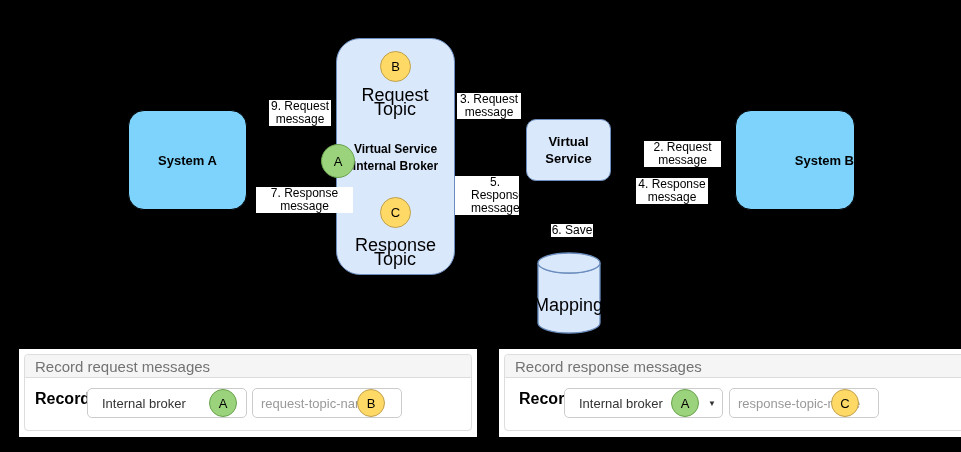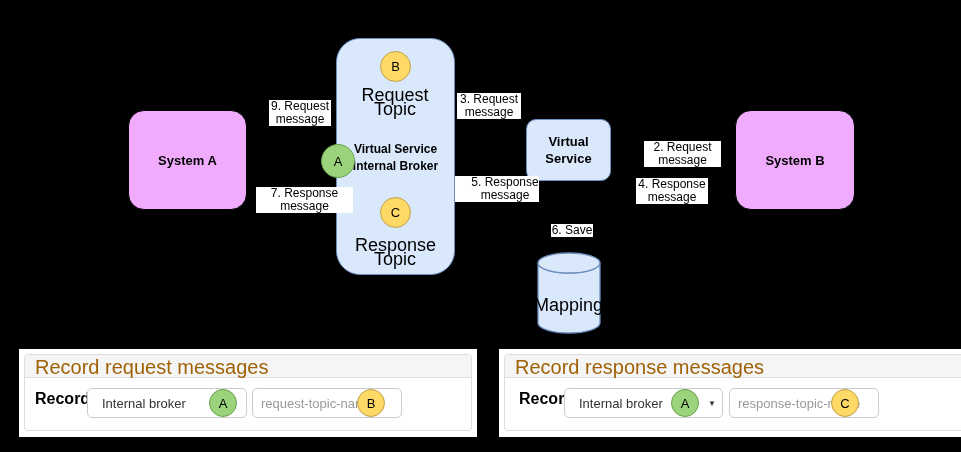--- a/index.html
+++ b/index.html
@@ -4,42 +4,42 @@
 <style>
   html,body{margin:0;padding:0;background:#000;}
   *{box-sizing:border-box;font-family:"Liberation Sans",sans-serif;}
   #stage{position:relative;width:961px;height:452px;background:#000;overflow:hidden;}
   .pre{white-space:pre-line;}
 
   
   #edges{position:absolute;left:0;top:0;}
   .node{position:absolute;display:flex;align-items:center;justify-content:center;
         text-align:center;color:#000;}
-  .sysbox{background:#f0abfc;border:1.6px solid #000;border-radius:16px;
+  .sysbox{background:#7dd3fc;border:1.6px solid #000;border-radius:16px;
           font-weight:bold;font-size:13px;}
   .bluebox{background:#dae8fc;border:1.4px solid #6c8ebf;}
   #broker-box{border-radius:24px;}
   #vs-box{border-radius:10px;font-weight:bold;font-size:13px;line-height:17px;}
   .diagram-label{position:absolute;background:#fff;color:#000;font-size:12px;
                  line-height:13px;text-align:center;padding:0;}
   .topic-label{position:absolute;font-size:18px;line-height:14px;text-align:center;color:#000;}
   .circle-badge{position:absolute;border-radius:50%;display:flex;align-items:center;
                 justify-content:center;font-size:13px;color:#000;}
   .green-badge{background:#9bd27c;border:1.4px solid #6aa24e;}
   .yellow-badge{background:#ffd966;border:1.4px solid #bfa04d;}
   #broker-title{position:absolute;left:336px;top:141px;width:119px;text-align:center;
                 font-weight:bold;font-size:12px;line-height:17px;color:#000;}
 
   
   .card{position:absolute;background:#fff;}
   .panel{position:absolute;left:5px;top:5px;right:5px;bottom:6px;
          border:1px solid #ddd;border-radius:4px;background:#fff;}
   .panel-heading{height:23px;background:#f5f5f5;border-bottom:1px solid #ddd;
-                 border-radius:4px 4px 0 0;padding:3px 0 0 10px;font-size:20px;
-                 color:#a16207;line-height:18px;}
+                 border-radius:4px 4px 0 0;padding:3px 0 0 10px;font-size:15px;
+                 color:#737373;line-height:18px;}
   .panel-body{position:relative;height:53px;}
   .record-label{position:absolute;font-weight:bold;font-size:16px;color:#000;}
   .fake-select,.topic-input{position:absolute;top:10px;height:30px;background:#fff;
         border:1px solid #ccc;border-radius:5px;font-size:13px;color:#333;}
   .fake-select{display:flex;align-items:center;padding-left:14px;}
   .topic-input{padding-left:8px;}
   .topic-input::placeholder{color:#999;opacity:1;}
   .panel-badge{width:28px;height:28px;font-size:13px;}
   .caret{position:absolute;right:6px;top:10px;font-size:8px;color:#333;}
 </style>
@@ -80,21 +80,21 @@
   </svg>
 
   <div class="node bluebox" id="broker-box" style="left:336px;top:38px;width:119px;height:237px;"></div>
   <div id="broker-title" class="pre">Virtual Service
 Internal Broker</div>
 
   <div class="node sysbox" style="left:128px;top:110px;width:119px;height:100px;">
     <span>System A</span>
   </div>
 
-  <div class="node sysbox" style="left:735px;top:110px;width:120px;height:100px;">
+  <div class="node sysbox" style="left:735px;top:110px;width:120px;height:100px;justify-content:flex-end;">
     <span>System B</span>
   </div>
 
   <div class="node bluebox pre" id="vs-box" style="left:526px;top:119px;width:85px;height:62px;">Virtual
 Service</div>
 
   <div class="topic-label pre" style="left:355px;top:88px;width:80px;">Request
 Topic</div>
   <div class="topic-label pre" style="left:355px;top:238px;width:80px;">Response
 Topic</div>
@@ -105,21 +105,21 @@
   <div class="circle-badge yellow-badge" style="left:380px;top:197px;width:31px;height:31px;">C</div>
 
   <div class="diagram-label pre" style="left:269px;top:100px;width:62px;">9. Request
 message</div>
   <div class="diagram-label pre" style="left:457px;top:93px;width:64px;">3. Request
 message</div>
   <div class="diagram-label pre" style="left:644px;top:117px;width:77px;margin-top:24px;">2. Request
 message</div>
   <div class="diagram-label pre" style="left:256px;top:187px;width:97px;">7. Response
 message</div>
-  <div class="diagram-label pre" style="left:455px;top:176px;width:84px;padding-left:16px;">5. Response
+  <div class="diagram-label pre" style="left:455px;top:176px;width:64px;padding-left:16px;">5. Response
 message</div>
   <div class="diagram-label pre" style="left:636px;top:178px;width:72px;">4. Response
 message</div>
   <div class="diagram-label" style="left:551px;top:224px;width:42px;">6. Save</div>
 
   <div class="card" style="left:19px;top:349px;width:458px;height:88px;">
     <div class="panel">
       <div class="panel-heading">
         <span>Record request messages</span>
       </div>

